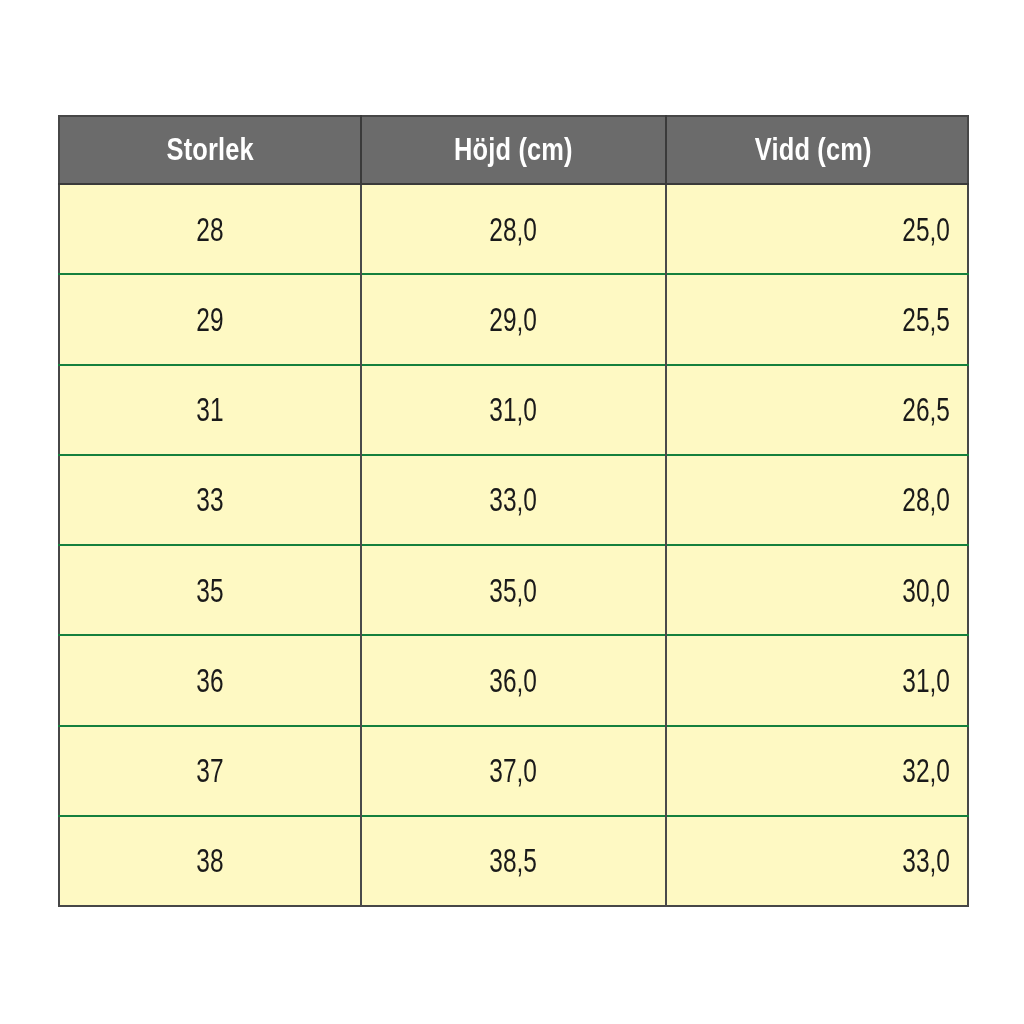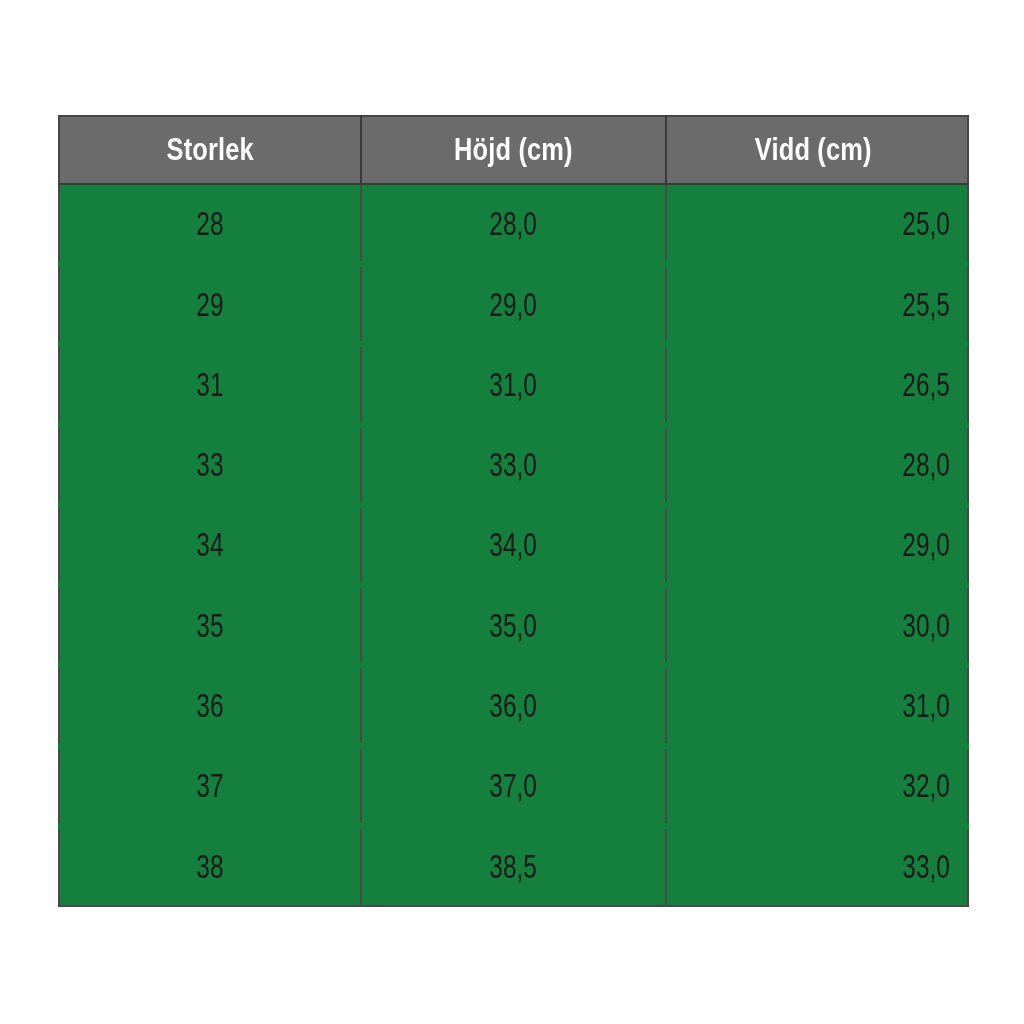--- a/index.html
+++ b/index.html
@@ -67,29 +67,29 @@
   thead th .hdr-label {
     display: inline-block;
     transform: scaleX(0.82);
     transform-origin: center;
     white-space: nowrap;
   }
 
   
   tbody tr.data-row {
     height: 66px;
-    background: #15803d;
+    background: #fef9c3;
   }
   tbody td {
     font-size: 34px;
     color: #1a1a1a;
     text-align: center;
     vertical-align: middle;
     padding: 0;
-    border-top: 6px solid #15803d;
+    border-top: 2px solid #15803d;
     border-right: 2px solid #4a4a4a;
     font-weight: normal;
   }
   tbody td:last-child { border-right: none; text-align: right; }
   tbody tr.data-row:first-child td { border-top: none; }
 
   tbody td .cell-val {
     display: inline-block;
     transform: scaleX(0.72);
     transform-origin: center;
@@ -147,25 +147,20 @@
             <td class="cell-size"><span class="cell-val">31</span></td>
             <td class="cell-height"><span class="cell-val">31,0</span></td>
             <td class="cell-width"><span class="cell-val">26,5</span></td>
           </tr>
           <tr class="data-row">
             <td class="cell-size"><span class="cell-val">33</span></td>
             <td class="cell-height"><span class="cell-val">33,0</span></td>
             <td class="cell-width"><span class="cell-val">28,0</span></td>
           </tr>
           <tr class="data-row">
-            <td class="cell-size"><span class="cell-val">34</span></td>
-            <td class="cell-height"><span class="cell-val">34,0</span></td>
-            <td class="cell-width"><span class="cell-val">29,0</span></td>
-          </tr>
-          <tr class="data-row">
             <td class="cell-size"><span class="cell-val">35</span></td>
             <td class="cell-height"><span class="cell-val">35,0</span></td>
             <td class="cell-width"><span class="cell-val">30,0</span></td>
           </tr>
           <tr class="data-row">
             <td class="cell-size"><span class="cell-val">36</span></td>
             <td class="cell-height"><span class="cell-val">36,0</span></td>
             <td class="cell-width"><span class="cell-val">31,0</span></td>
           </tr>
           <tr class="data-row">

